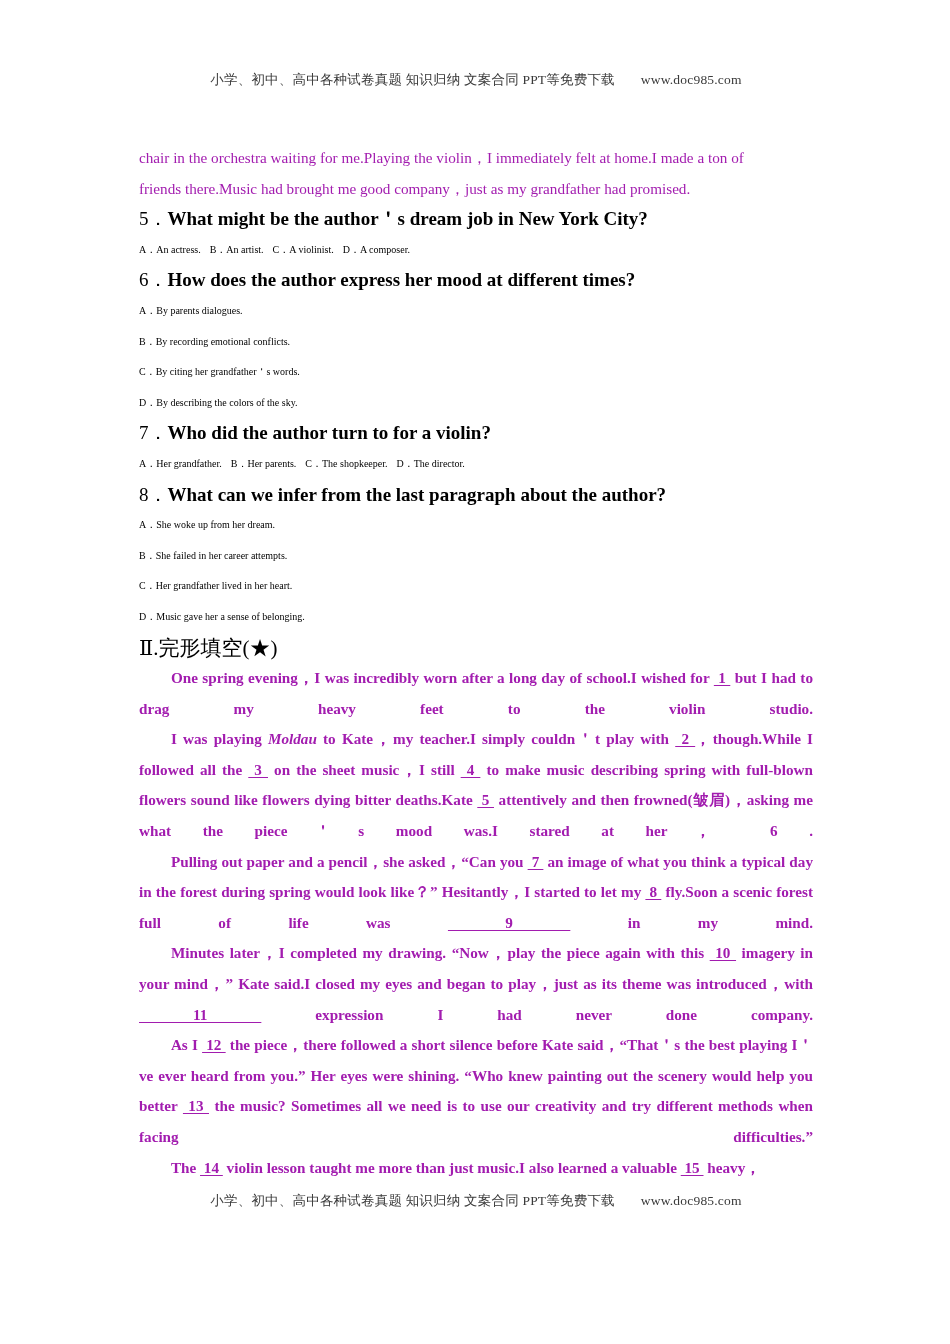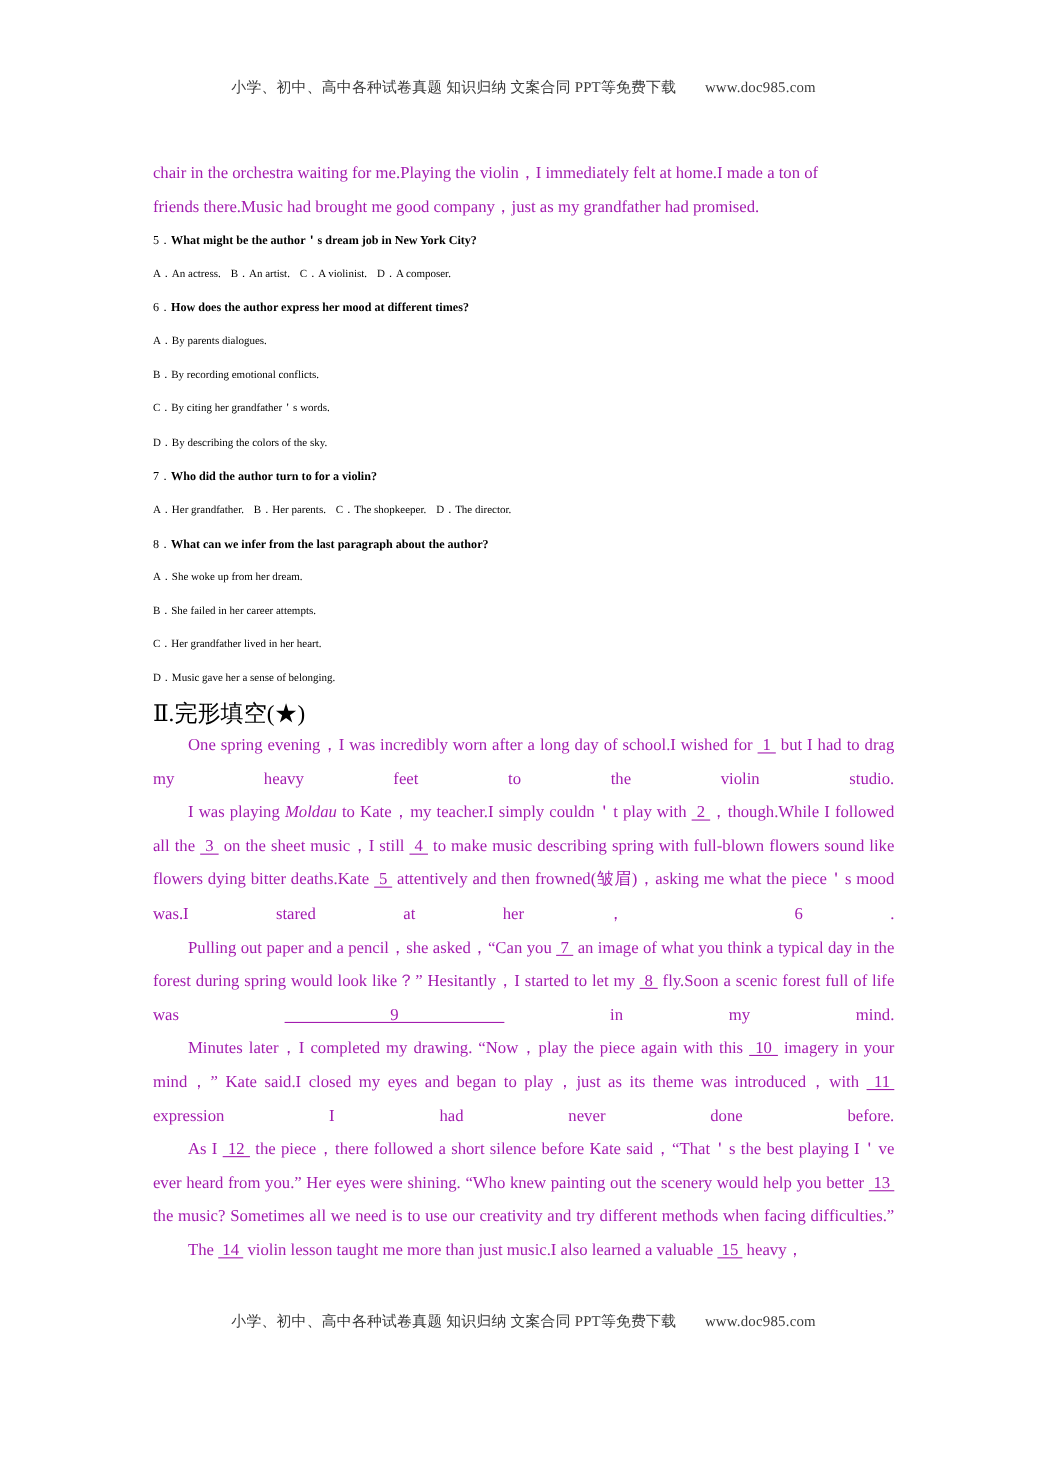--- a/index.html
+++ b/index.html
@@ -54,32 +54,33 @@
     font-size: 15.2px;
     line-height: 30.6px;
     margin: 0;
     color: #a21caf;
   }
 
   
   .para {
     text-align: justify;
     text-justify: inter-word;
+    font-weight: bold;
   }
   .para.indent {
     text-indent: 2.1em;
   }
   
   .para { text-align-last: left; }
   .para.force-just { text-align-last: justify; }
 
   
   .q-stem {
     font-weight: bold;
-    font-size: 11px;
+    font-size: 19px;
     line-height: 30.6px;
     margin: 0;
   }
   .q-num {
     font-weight: normal;
   }
 
   
   .opt-line {
     font-size: 10px;
@@ -140,21 +141,21 @@
     <p class="opt-line"><span>D．</span><span>Music gave her a sense of belonging.</span></p>
 
     <p class="section-head">Ⅱ.完形填空(★)</p>
 
     <p class="para indent force-just"><span>One spring evening，I was incredibly worn after a long day of school.I wished for </span><span class="blank"> 1 </span><span> but I had to drag my heavy feet to the violin studio.</span></p>
 
     <p class="para indent force-just"><span>I was playing </span><span class="ital">Moldau</span><span> to Kate，my teacher.I simply couldn＇t play with </span><span class="blank"> 2 </span><span>，though.While I followed all the </span><span class="blank"> 3 </span><span> on the sheet music，I still </span><span class="blank"> 4 </span><span> to make music describing spring with full-blown flowers sound like flowers dying bitter deaths.Kate </span><span class="blank"> 5 </span><span> attentively and then frowned(皱眉)，asking me what the piece＇s mood was.I stared at her，</span><span class="blank-plain"> 6 </span><span>.</span></p>
 
     <p class="para indent force-just"><span>Pulling out paper and a pencil，she asked，“Can you </span><span class="blank"> 7 </span><span> an image of what you think a typical day in the forest during spring would look like？”  Hesitantly，I started to let my </span><span class="blank"> 8 </span><span> fly.Soon a scenic forest full of life was </span><span class="blank"> 9 </span><span> in my mind.</span></p>
 
-    <p class="para indent force-just"><span>Minutes later，I completed my drawing. “Now，play the piece again with this </span><span class="blank"> 10 </span><span> imagery in your mind，”  Kate said.I closed my eyes and began to play，just as its theme was introduced，with </span><span class="blank"> 11 </span><span> expression I had never done before.</span></p>
+    <p class="para indent force-just"><span>Minutes later，I completed my drawing. “Now，play the piece again with this </span><span class="blank"> 10 </span><span> imagery in your mind，”  Kate said.I closed my eyes and began to play，just as its theme was introduced，with </span><span class="blank"> 11 </span><span> expression I had never done company.</span></p>
 
     <p class="para indent force-just"><span>As I </span><span class="blank"> 12 </span><span> the piece，there followed a short silence before Kate said，“That＇s the best playing I＇ve ever heard from you.” Her eyes were shining. “Who knew painting out the scenery would help you better </span><span class="blank"> 13 </span><span> the music? Sometimes all we need is to use our creativity and try different methods when facing difficulties.”</span></p>
 
     <p class="para indent"><span>The </span><span class="blank"> 14 </span><span> violin lesson taught me more than just music.I also learned a valuable </span><span class="blank"> 15 </span><span> heavy，</span></p>
 
   </div>
 
   <div class="watermark" id="wm-bottom">
     <span>小学、初中、高中各种试卷真题 知识归纳 文案合同 PPT等免费下载</span><span class="url">www.doc985.com</span>
   </div>

